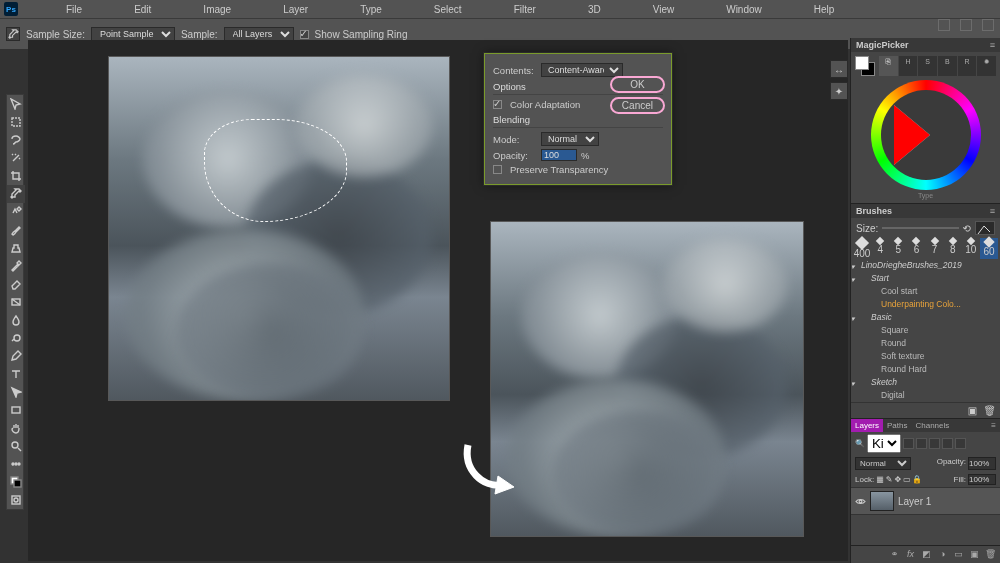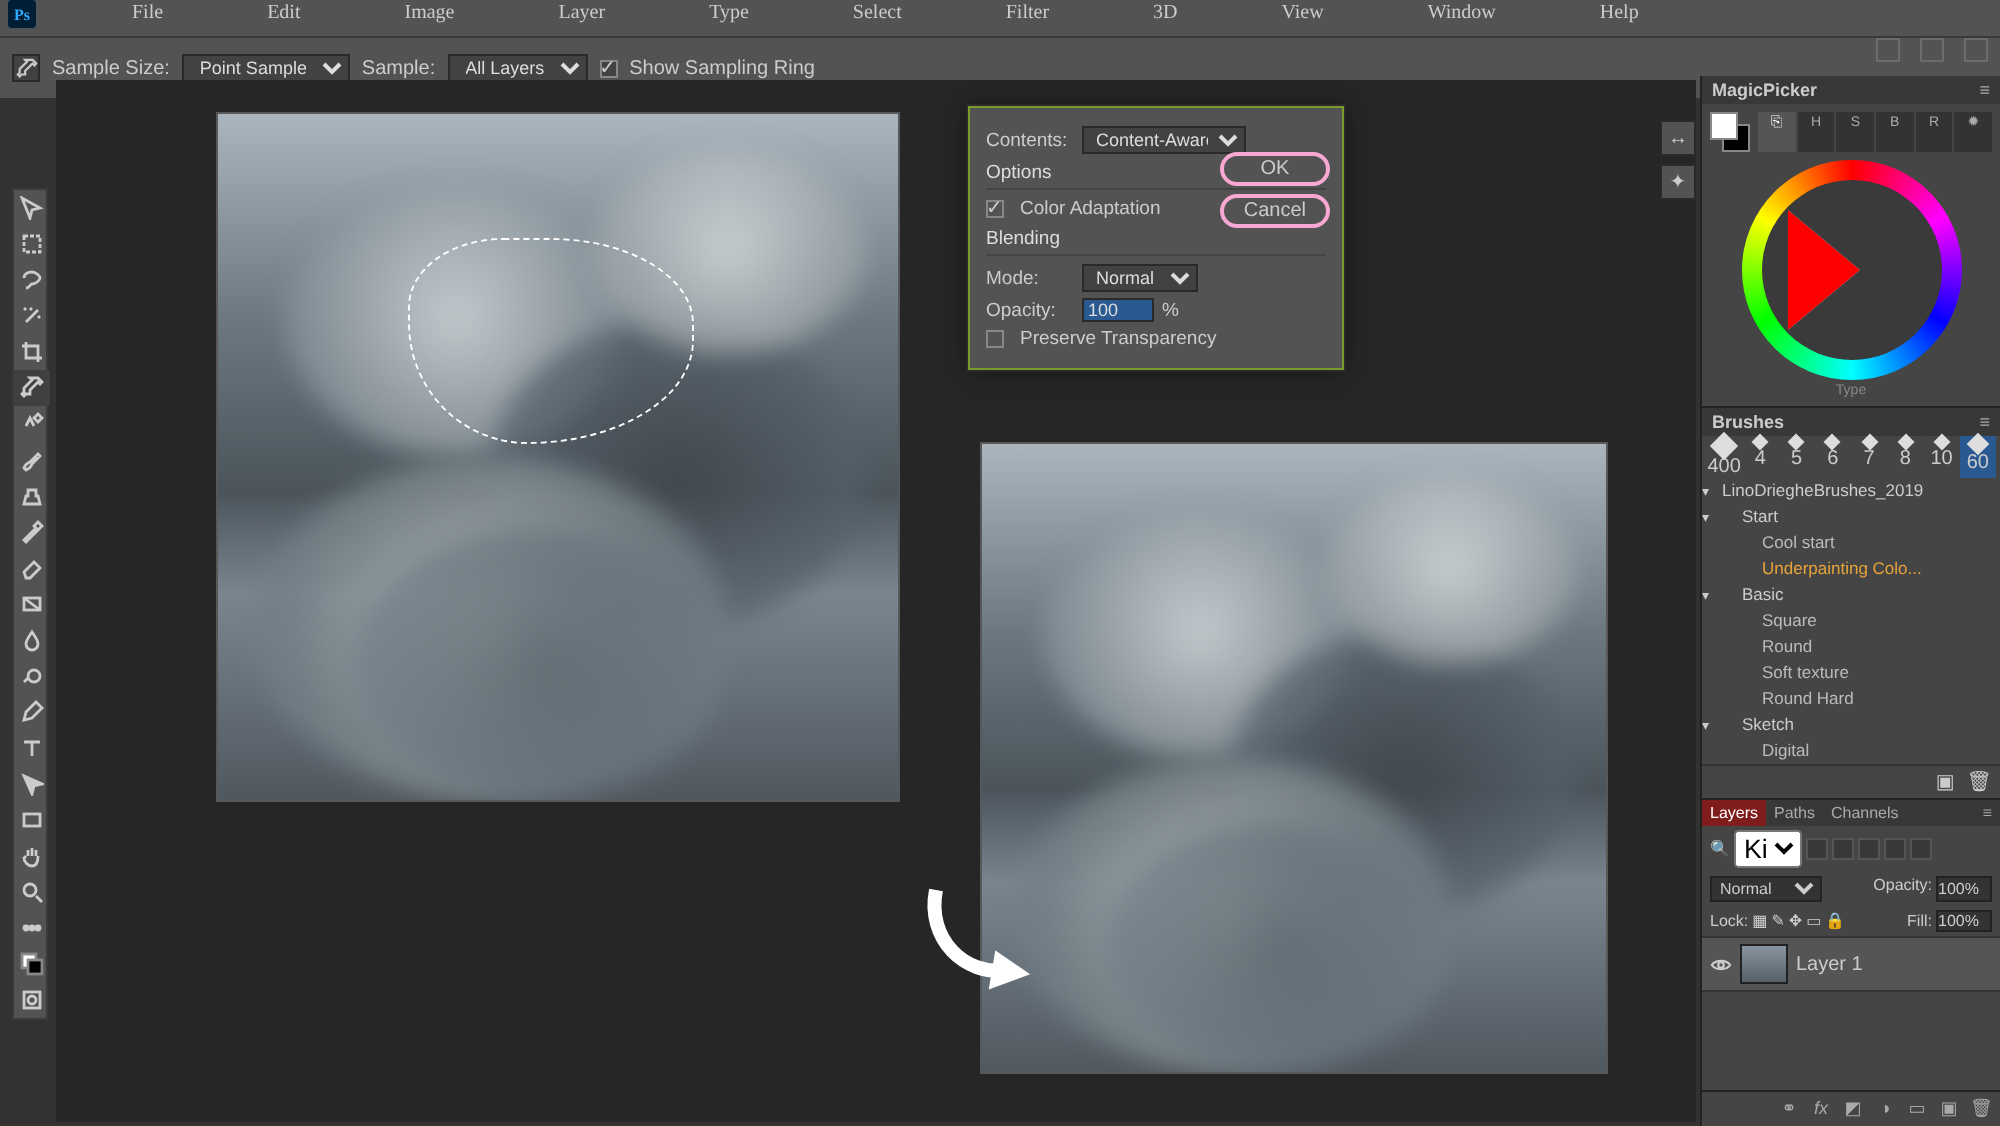--- a/index.html
+++ b/index.html
@@ -7,27 +7,26 @@
   width: 1000px; height: 563px;
   background: #323232;
   font-family: "Segoe UI", Tahoma, sans-serif;
   font-size: 10px;
   color: #ccc;
   overflow: hidden;
   position: relative;
 }
 
 .menubar {
-  display: flex; 
+  display: flex; align-items: center;
   height: 18px;
   background: #535353;
   padding: 0 4px;
   gap: 4px;
   font-size: 10px;
-  font-family: Liberation Serif, serif;
 }
 .menubar .ps-logo {
   width: 14px; height: 14px;
   background: #001e36;
   color: #31a8ff;
   font-weight: bold;
   font-size: 8px;
   display: flex; align-items: center; justify-content: center;
   border-radius: 2px;
 }
@@ -230,29 +229,29 @@
 .mp-foot { font-size: 7px; color: #888; text-align: center; margin-top: 2px; }
 
 .brushes { border-bottom: 1px solid #222; }
 .brush-size { display:flex; align-items:center; padding: 3px 5px; gap:4px; }
 .brush-size .track { flex:1; height:2px; background:#666; }
 .brush-row { display:flex; padding:0 2px; }
 .brush-row .b { flex:1; text-align:center; }
 .brush-row .b .dot { width:6px; height:6px; margin:0 auto; background:#ddd; transform: rotate(45deg); }
 .brush-row .b.sel { background:#2a5992; }
 .brush-list { font-size: 8.5px; }
-.brush-list .grp { padding-left: 10px; position: relative; color: #ccc; line-height: 13px; }
+.brush-list .grp { padding-left: 10px; position: relative; color: #ccc; line-height: 13px; font-style: italic; }
 .brush-list .grp::before { content: "▾"; position: absolute; left: 0; font-size: 7px; top: 1px; }
 .brush-list .item { padding-left: 20px; color: #bbb; line-height: 13px; }
 .brush-list .hlt { color: #e8a33b; }
 
 .layers { flex:1; display:flex; flex-direction:column; }
 .layers .tabs { display:flex; font-size:8px; background:#383838; }
 .layers .tabs div { padding: 2px 4px; color:#aaa; }
-.layers .tabs .on { background:#7f1d1d; color:#fff; }
+.layers .tabs .on { background:#a21caf; color:#fff; }
 .lay-search { display:flex; padding: 2px 4px; gap:2px; font-size:8px; align-items:center; }
 .lay-small-icons { display:flex; gap:2px; }
 .lay-small-icons div { width:11px; height:11px; border:1px solid #555; background:#383838; }
 .lay-mode { display:flex; font-size:8px; padding:2px 4px; gap:2px; }
 .lay-mode select, .lay-mode input { background:#333; border:1px solid #222; color:#ccc; font-size:8px; }
 .lay-lock { display:flex; font-size:8px; padding:2px 4px; gap:2px; align-items:center; }
 .lay-entry { display:flex; align-items:center; gap:4px; padding:3px 4px; background:#555; border-top:1px solid #333; border-bottom:1px solid #333; }
 .lay-entry .thumb { width:24px; height:20px; background: linear-gradient(#8895a0,#555f68); border:1px solid #222; }
 .bot-icons {
   margin-top: auto;
@@ -513,20 +512,30 @@
         <div class="wheel-tri2"></div>
     </div>
     <div class="mp-foot">Type</div>
   </div>
 
   <div class="panel-title">
     <span>Brushes</span>
     <span class="panel-menu">≡</span>
   </div>
   <div class="brushes">
+    <div class="brush-size">
+      <span>Size:</span>
+      <div class="track"></div>
+      <span>⟲</span>
+      <div style="width:20px;height:14px;background:#2a2a2a;border:1px solid #555;">
+        <svg width="20" height="14">
+            <path d="M2 12 L8 4 L14 10" stroke="#ddd" fill="none"></path>
+          </svg>
+      </div>
+    </div>
     <div class="brush-row">
       <div class="b">
           <div class="dot" style="width:10px;height:10px"></div>
           <div>400</div>
         </div>
       <div class="b">
           <div class="dot"></div>
           <div>4</div>
         </div>
       <div class="b">

